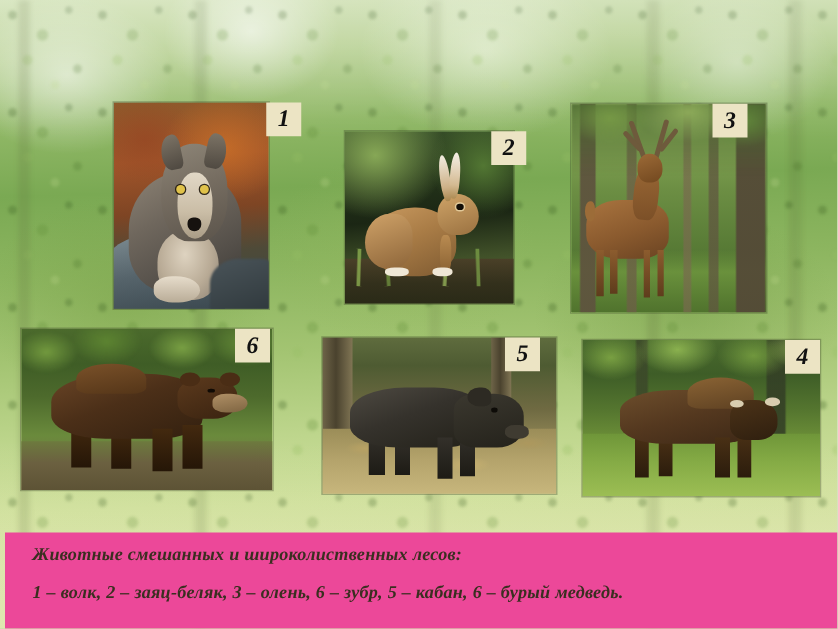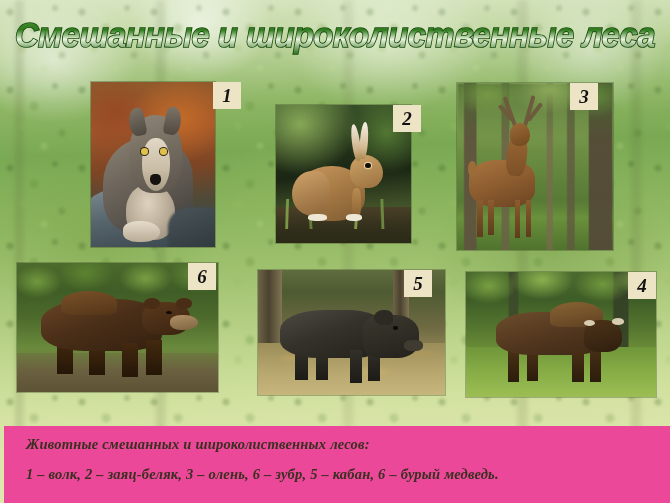--- a/index.html
+++ b/index.html
@@ -321,33 +321,20 @@
 </head>
 <body>
 
 <div id="slide">
 
   <div class="bg-base"></div>
   <div class="bg-leaves"></div>
   <div class="bg-trunks"></div>
   <div class="bg-blur-veil"></div>
 
-  <div id="title-wrap">
-    <svg id="title-svg" width="656" height="50" viewBox="0 0 656 50">
-      <defs>
-        <linearGradient id="tg" x1="0" y1="0" x2="0" y2="1">
-          <stop offset="0%" stop-color="#4e9a34"></stop>
-          <stop offset="38%" stop-color="#2f7a1d"></stop>
-          <stop offset="62%" stop-color="#e9f3dd"></stop>
-          <stop offset="100%" stop-color="#2c6d1a"></stop>
-        </linearGradient>
-      </defs>
-      <text id="title-text" x="328" y="39" text-anchor="middle" font-family="'Liberation Sans', sans-serif" font-size="32.69" font-weight="bold" font-style="italic" letter-spacing="-0.5" transform="scale(1,1.08)" fill="url(#tg)" stroke="#17490e" stroke-width="1.6" paint-order="stroke">Смешанные и широколиственные леса</text>
-    </svg>
-  </div>
 
   <div class="photo" style="left:91px; top:82px; width:124px; height:165px;">
     <div class="scene wolf-bg"></div>
     <div class="wolf-rock"></div>
     <div class="wolf-body"></div>
     <div class="wolf-chest"></div>
     <div class="wolf-head"></div>
     <div class="wolf-ear l"></div>
     <div class="wolf-ear r"></div>
     <div class="wolf-face"></div>

